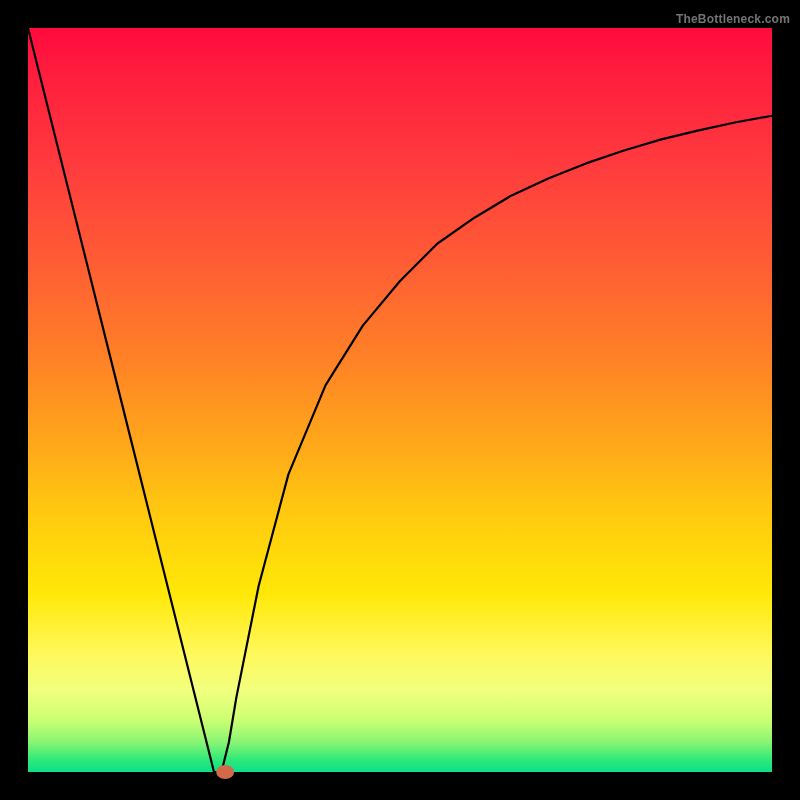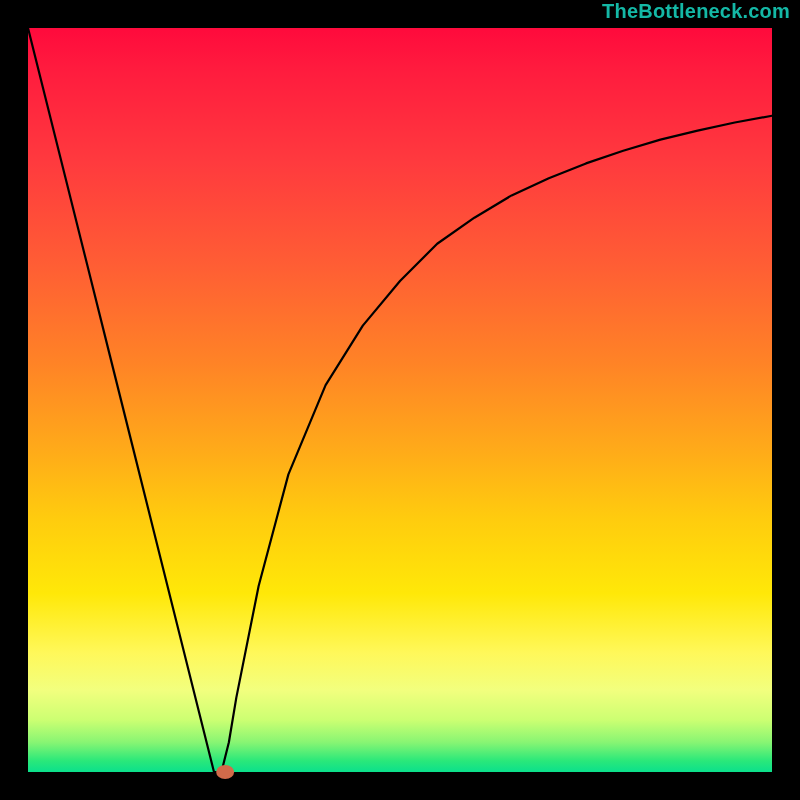--- a/index.html
+++ b/index.html
@@ -45,25 +45,25 @@
   svg.curve {
     position: absolute;
     left: 0;
     top: 0;
     width: 744px;
     height: 744px;
     overflow: visible;
   }
   .watermark {
     position: absolute;
-    top: 0;
+    top: 12px;
     right: 10px;
-    color: #14b8a6;
+    color: #737373;
     font-weight: 700;
-    font-size: 20px;
+    font-size: 12px;
     letter-spacing: 0.2px;
     user-select: none;
   }
 </style>
 </head>
 <body>
 
 <div class="frame">
   <div class="watermark">TheBottleneck.com</div>
 

